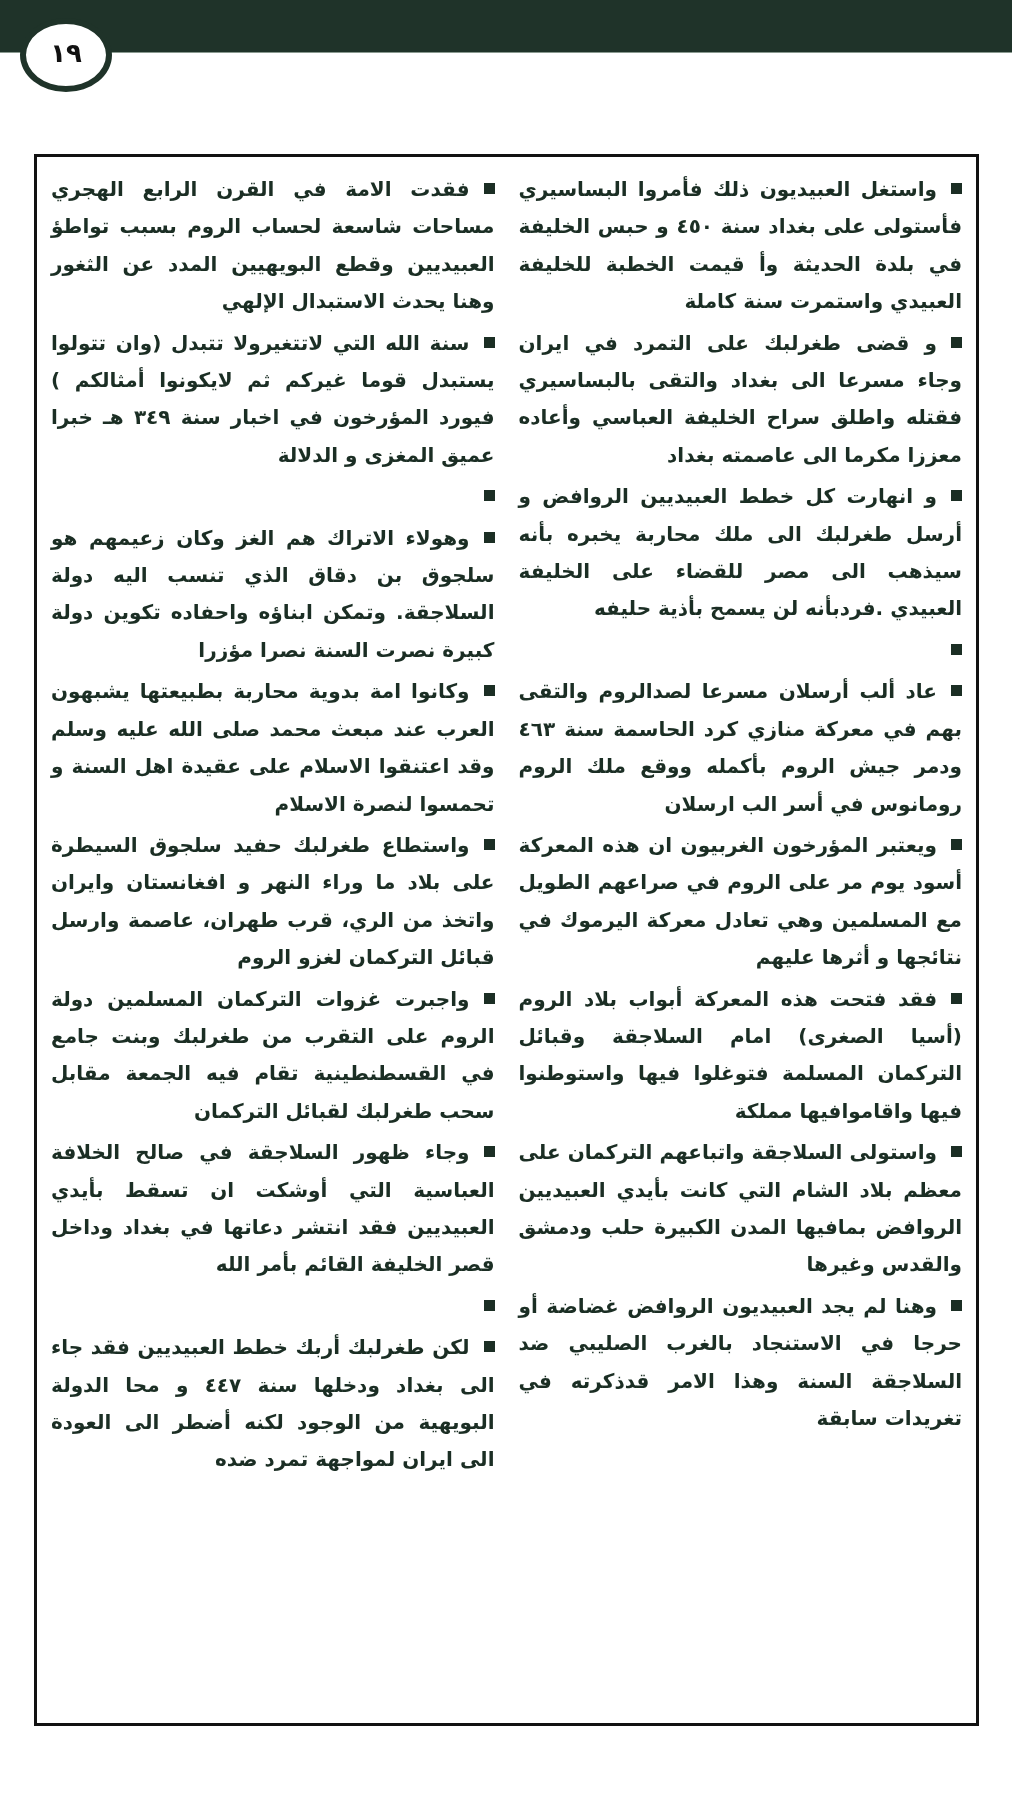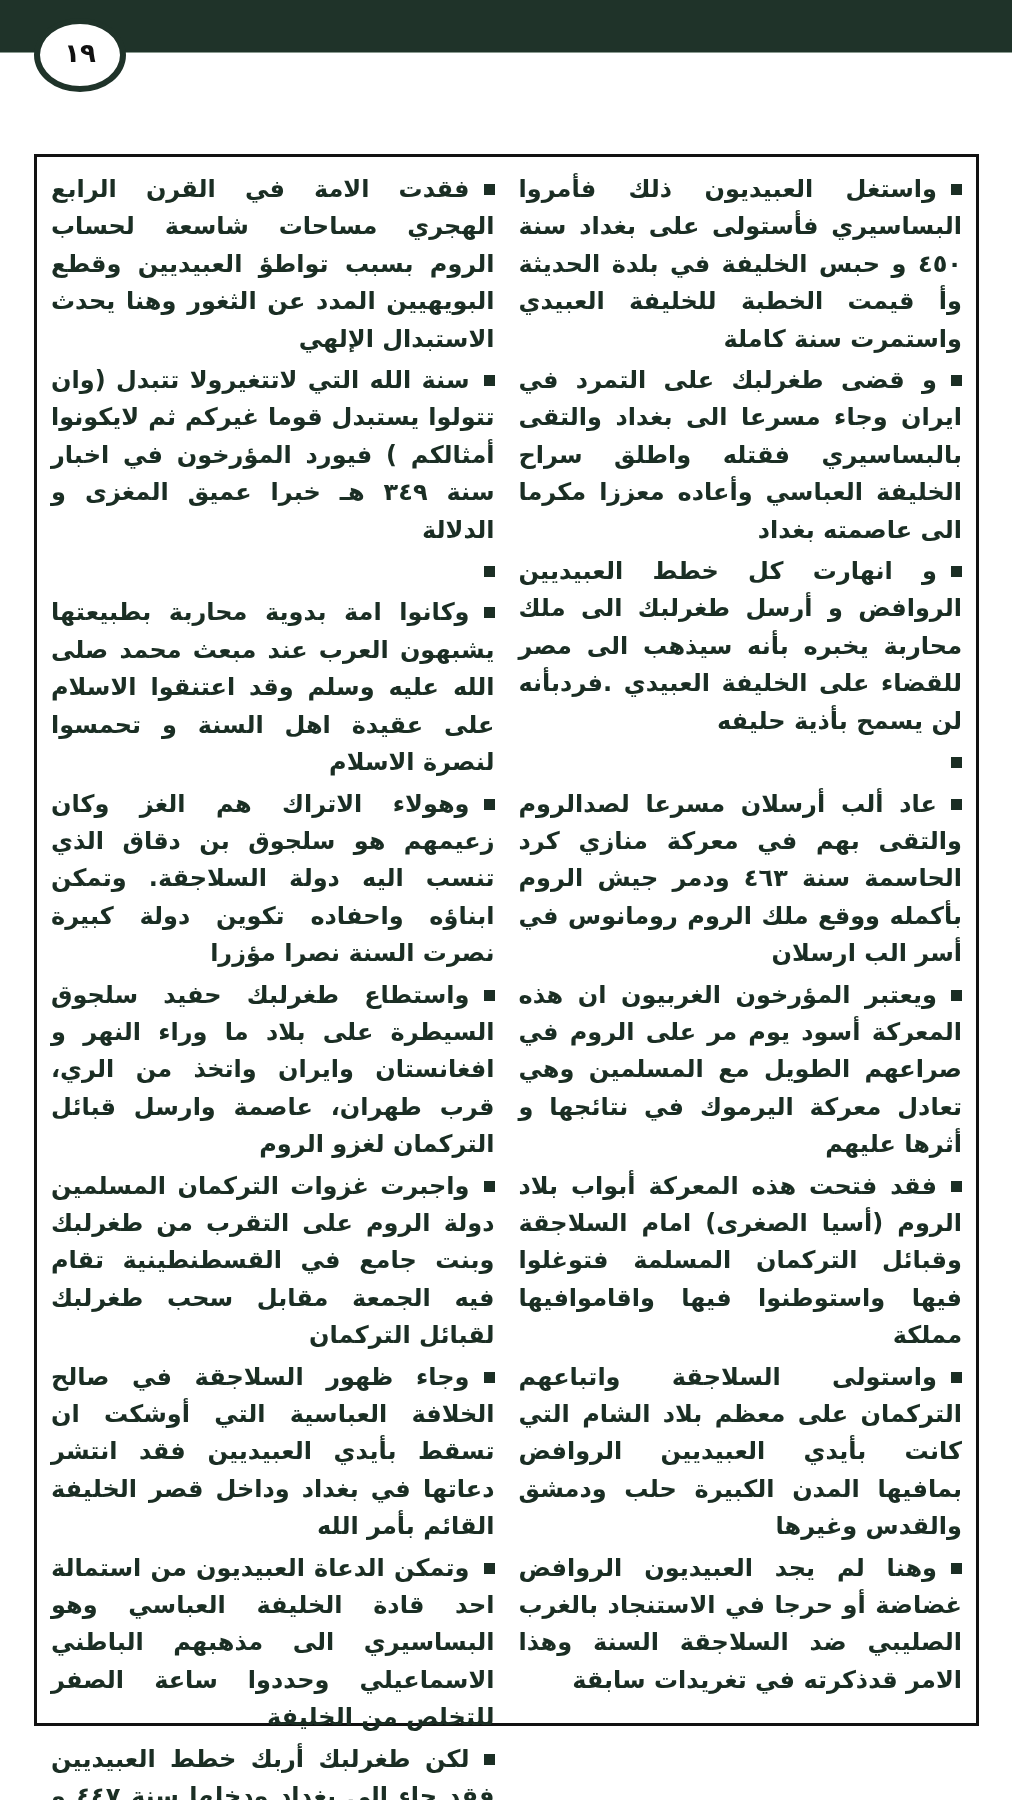--- a/index.html
+++ b/index.html
@@ -7,42 +7,42 @@
     width: 1012px; height: 1800px; background: #ffffff;
     position: relative; overflow: hidden;
     font-family: "DejaVu Sans", sans-serif;
   }
   .top-band {
     position: absolute; left: 0; top: 0; width: 1012px; height: 52px;
     background: #1f3329;
     border-bottom: 1px solid #8a9a90;
   }
   .page-circle {
-    position: absolute; left: 34px; top: 18px; width: 92px; height: 74px;
+    position: absolute; left: 20px; top: 18px; width: 92px; height: 74px;
     border-radius: 50%; background: #ffffff;
     border: 6px solid #1f3329; box-sizing: border-box;
     display: flex; align-items: center; justify-content: center;
   }
   .page-num {
     font-family: "DejaVu Sans", sans-serif; font-weight: bold;
     font-size: 26px; color: #111; line-height: 1; margin-top: -4px;
   }
   .frame {
     position: absolute; left: 34px; top: 154px; width: 945px; height: 1572px;
     border: 3px solid #111; box-sizing: border-box; background: #fff;
   }
   .columns {
     position: absolute; left: 14px; right: 14px; top: 14px; bottom: 14px;
     display: flex; flex-direction: row-reverse; gap: 24px;
     direction: rtl;
   }
   .col { flex: 1 1 0; direction: rtl; }
   .para {
     font-family: "DejaVu Sans", sans-serif; font-weight: bold;
-    font-size: 24px; line-height: 37.4px; color: #1b2e24;
+    font-size: 20px; line-height: 37.4px; color: #1b2e24;
     text-align: justify; text-align-last: right;
     margin: 0 0 4px 0;
   }
   .bullet {
     display: inline-block; width: 11px; height: 11px; background: #1b2e24;
     margin-left: 14px; vertical-align: 2px;
   }
 </style>
 </head>
 <body>
@@ -51,26 +51,26 @@
 <div class="page-circle">
   <span class="page-num">١٩</span>
 </div>
 
 <div class="frame">
   <div class="columns">
     <div class="col" id="col-right">
         <p class="para"><span class="bullet"></span><span>فقدت الامة في القرن الرابع الهجري مساحات شاسعة لحساب الروم بسبب تواطؤ العبيديين وقطع البويهيين المدد عن الثغور وهنا يحدث الاستبدال الإلهي</span></p>
         <p class="para"><span class="bullet"></span><span>سنة الله التي لاتتغيرولا تتبدل (وان تتولوا يستبدل قوما غيركم ثم لايكونوا أمثالكم ) فيورد المؤرخون في اخبار سنة ٣٤٩ هـ خبرا عميق المغزى و الدلالة</span></p>
         <p class="para"><span class="bullet"></span></p>
+        <p class="para"><span class="bullet"></span><span>وهولاء الاتراك هم الغز وكان زعيمهم هو سلجوق بن دقاق الذي تنسب اليه دولة السلاجقة. وتمكن ابناؤه واحفاده تكوين دولة كبيرة نصرت السنة نصرا مؤزرا</span></p>
         <p class="para"><span class="bullet"></span><span>وكانوا امة بدوية محاربة بطبيعتها يشبهون العرب عند مبعث محمد صلى الله عليه وسلم وقد اعتنقوا الاسلام على عقيدة اهل السنة و تحمسوا لنصرة الاسلام</span></p>
-        <p class="para"><span class="bullet"></span><span>وهولاء الاتراك هم الغز وكان زعيمهم هو سلجوق بن دقاق الذي تنسب اليه دولة السلاجقة. وتمكن ابناؤه واحفاده تكوين دولة كبيرة نصرت السنة نصرا مؤزرا</span></p>
         <p class="para"><span class="bullet"></span><span>واستطاع طغرلبك حفيد سلجوق السيطرة على بلاد ما وراء النهر و افغانستان وايران واتخذ من الري، قرب طهران، عاصمة وارسل قبائل التركمان لغزو الروم</span></p>
         <p class="para"><span class="bullet"></span><span>واجبرت غزوات التركمان المسلمين دولة الروم على التقرب من طغرلبك وبنت جامع في القسطنطينية تقام فيه الجمعة مقابل سحب طغرلبك لقبائل التركمان</span></p>
         <p class="para"><span class="bullet"></span><span>وجاء ظهور السلاجقة في صالح الخلافة العباسية التي أوشكت ان تسقط بأيدي العبيديين فقد انتشر دعاتها في بغداد وداخل قصر الخليفة القائم بأمر الله</span></p>
-        <p class="para"><span class="bullet"></span><span>وتمكن الدعاة العبيديون من استمالة احد قادة الخليفة العباسي وهو البساسيري الى مذهبهم الباطني الاسماعيلي وحددوا ساعة الصفر للتخلص من الخليفة</span></p>
+        <p class="para"><span class="bullet"></span></p>
         <p class="para"><span class="bullet"></span><span>لكن طغرلبك أربك خطط العبيديين فقد جاء الى بغداد ودخلها سنة ٤٤٧ و محا الدولة البويهية من الوجود لكنه أضطر الى العودة الى ايران لمواجهة تمرد ضده</span></p>
       </div>
     <div class="col" id="col-left">
         <p class="para"><span class="bullet"></span><span>واستغل العبيديون ذلك فأمروا البساسيري فأستولى على بغداد سنة ٤٥٠ و حبس الخليفة في بلدة الحديثة وأ قيمت الخطبة للخليفة العبيدي واستمرت سنة كاملة</span></p>
         <p class="para"><span class="bullet"></span><span>و قضى طغرلبك على التمرد في ايران وجاء مسرعا الى بغداد والتقى بالبساسيري فقتله واطلق سراح الخليفة العباسي وأعاده معززا مكرما الى عاصمته بغداد</span></p>
         <p class="para"><span class="bullet"></span><span>و انهارت كل خطط العبيديين الروافض و أرسل طغرلبك الى ملك محاربة يخبره بأنه سيذهب الى مصر للقضاء على الخليفة العبيدي .فردبأنه لن يسمح بأذية حليفه</span></p>
         <p class="para"><span class="bullet"></span></p>
         <p class="para"><span class="bullet"></span><span>عاد ألب أرسلان مسرعا لصدالروم والتقى بهم في معركة منازي كرد الحاسمة سنة ٤٦٣ ودمر جيش الروم بأكمله ووقع ملك الروم رومانوس في أسر الب ارسلان</span></p>
         <p class="para"><span class="bullet"></span><span>ويعتبر المؤرخون الغربيون ان هذه المعركة أسود يوم مر على الروم في صراعهم الطويل مع المسلمين وهي تعادل معركة اليرموك في نتائجها و أثرها عليهم</span></p>
         <p class="para"><span class="bullet"></span><span>فقد فتحت هذه المعركة أبواب بلاد الروم (أسيا الصغرى) امام السلاجقة وقبائل التركمان المسلمة فتوغلوا فيها واستوطنوا فيها واقاموافيها مملكة</span></p>

